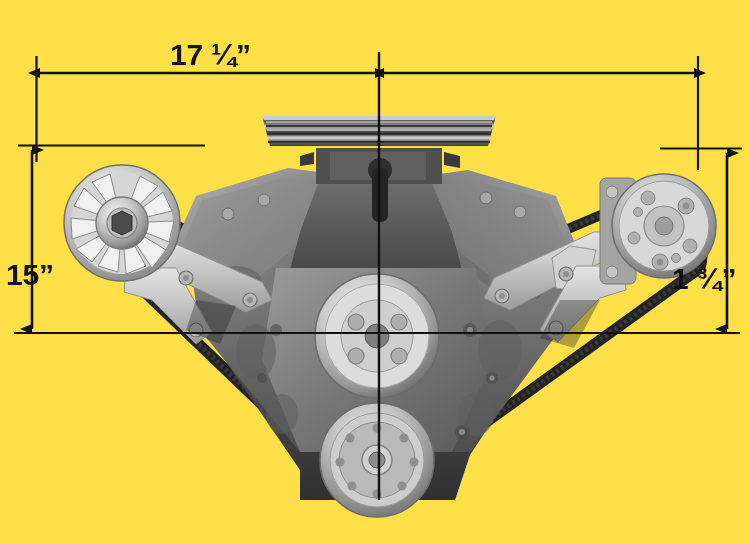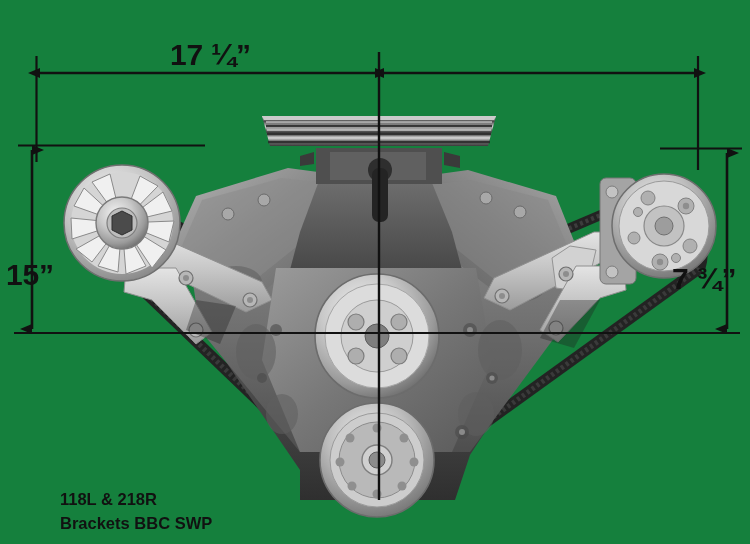--- a/index.html
+++ b/index.html
@@ -7,21 +7,21 @@
     padding: 0;
     background: #ffffff;
   }
   body {
     font-family: "Liberation Sans", sans-serif;
   }
   #stage {
     position: relative;
     width: 750px;
     height: 544px;
-    background: #15803d;
+    background: #fde047;
     overflow: hidden;
   }
   #stage svg.layer {
     position: absolute;
     left: 0;
     top: 0;
     width: 750px;
     height: 544px;
   }
   .dim-text {
@@ -372,20 +372,16 @@
     <line x1="32" y1="150" x2="32" y2="329" stroke="#111111" stroke-width="2.6" marker-start="url(#arrU)" marker-end="url(#arrD)"></line>
 
     <line x1="727" y1="153" x2="727" y2="329" stroke="#111111" stroke-width="2.6" marker-start="url(#arrU)" marker-end="url(#arrD)"></line>
   </svg>
 
   <div class="dim-text" id="dim-top-left-label">17 ¼”</div>
 
 
   <div class="dim-text" id="dim-left-label">15”</div>
 
-  <div class="dim-text" id="dim-right-label">7 ¾”</div>
-
-  <div id="caption">
-    <div>118L &amp; 218R</div>
-    <div>Brackets BBC SWP</div>
-  </div>
+  <div class="dim-text" id="dim-right-label">1 ¾”</div>
+
 
 </div>
 
 </body></html>

